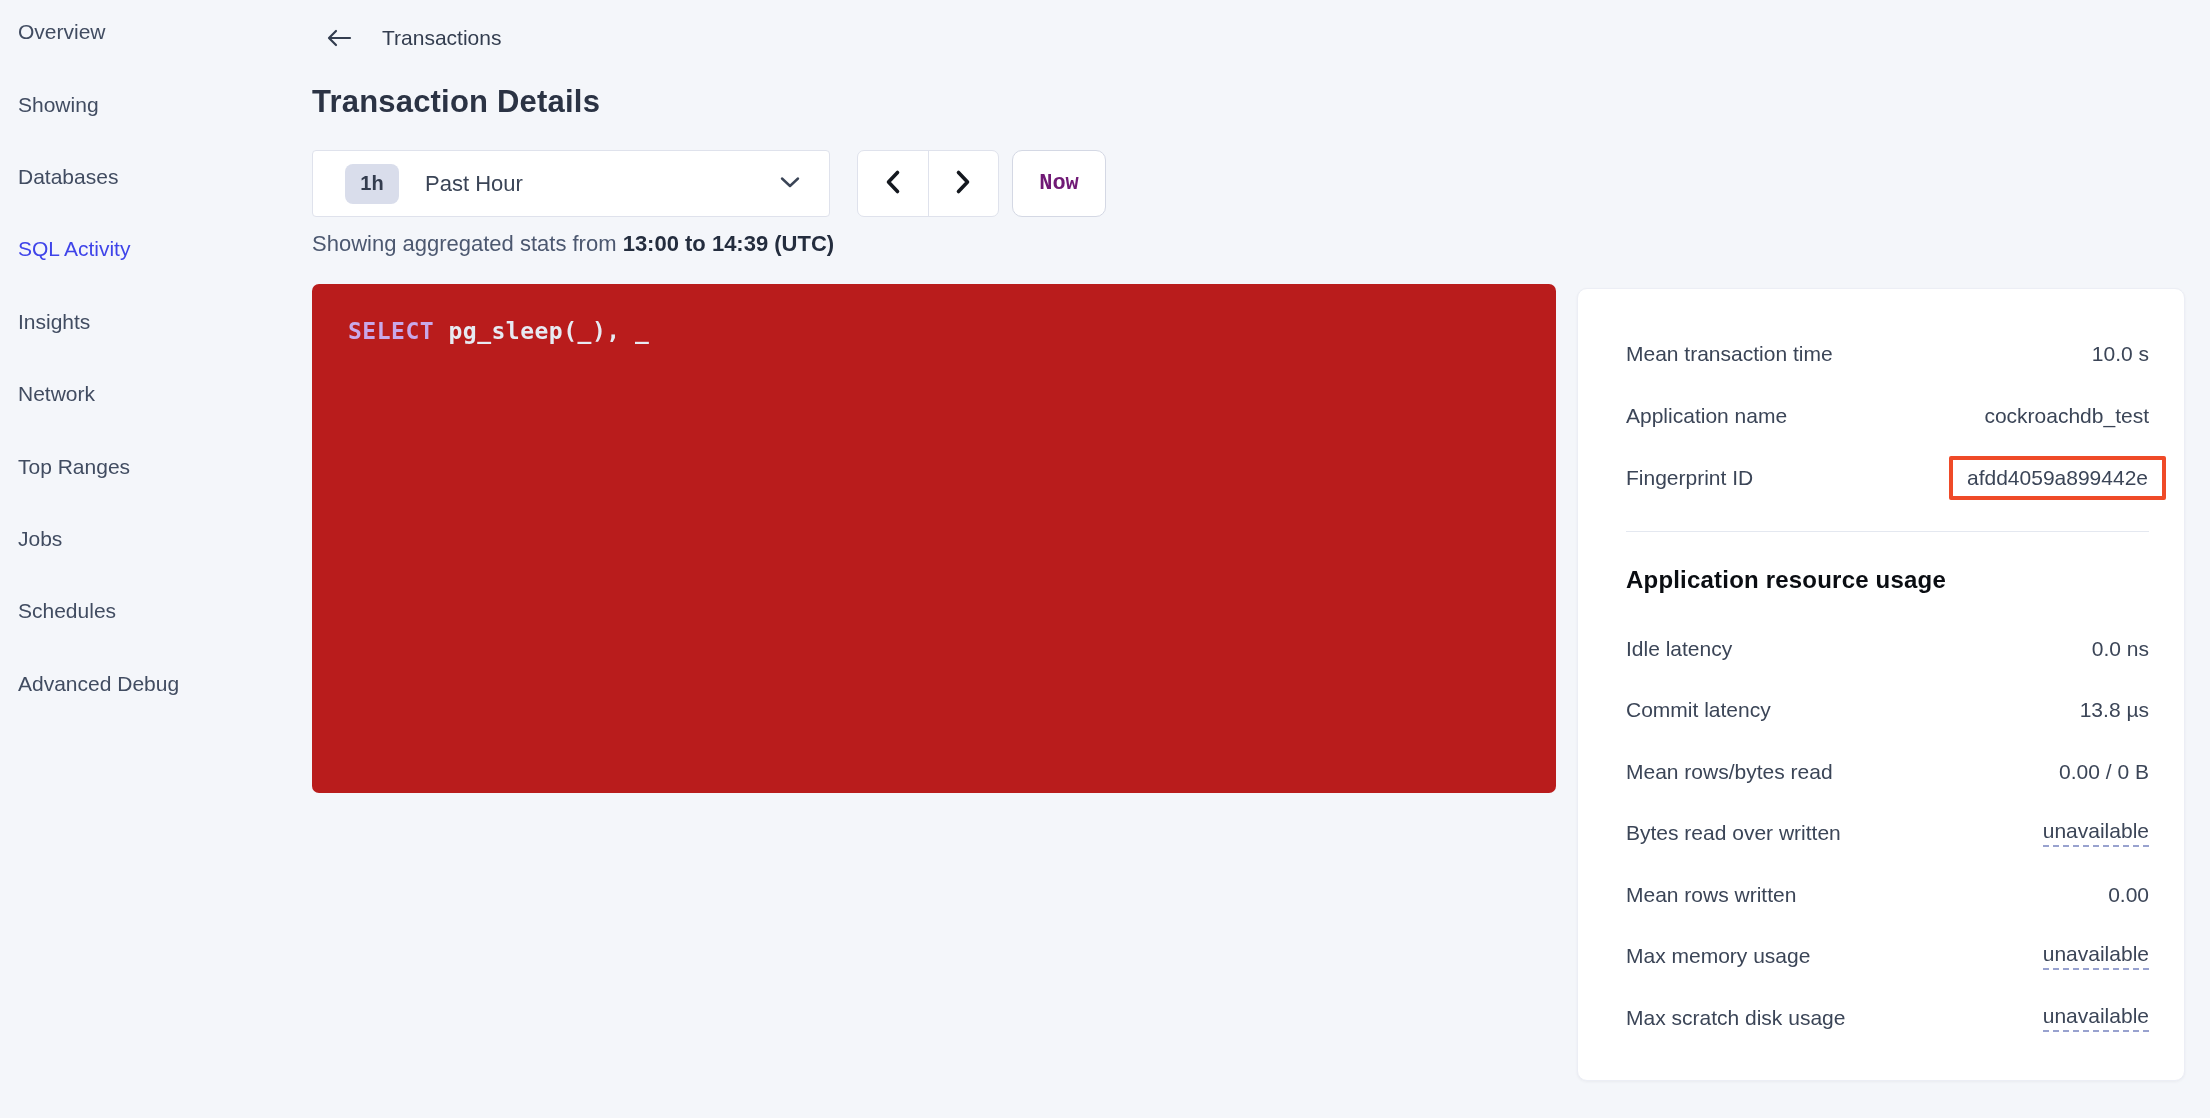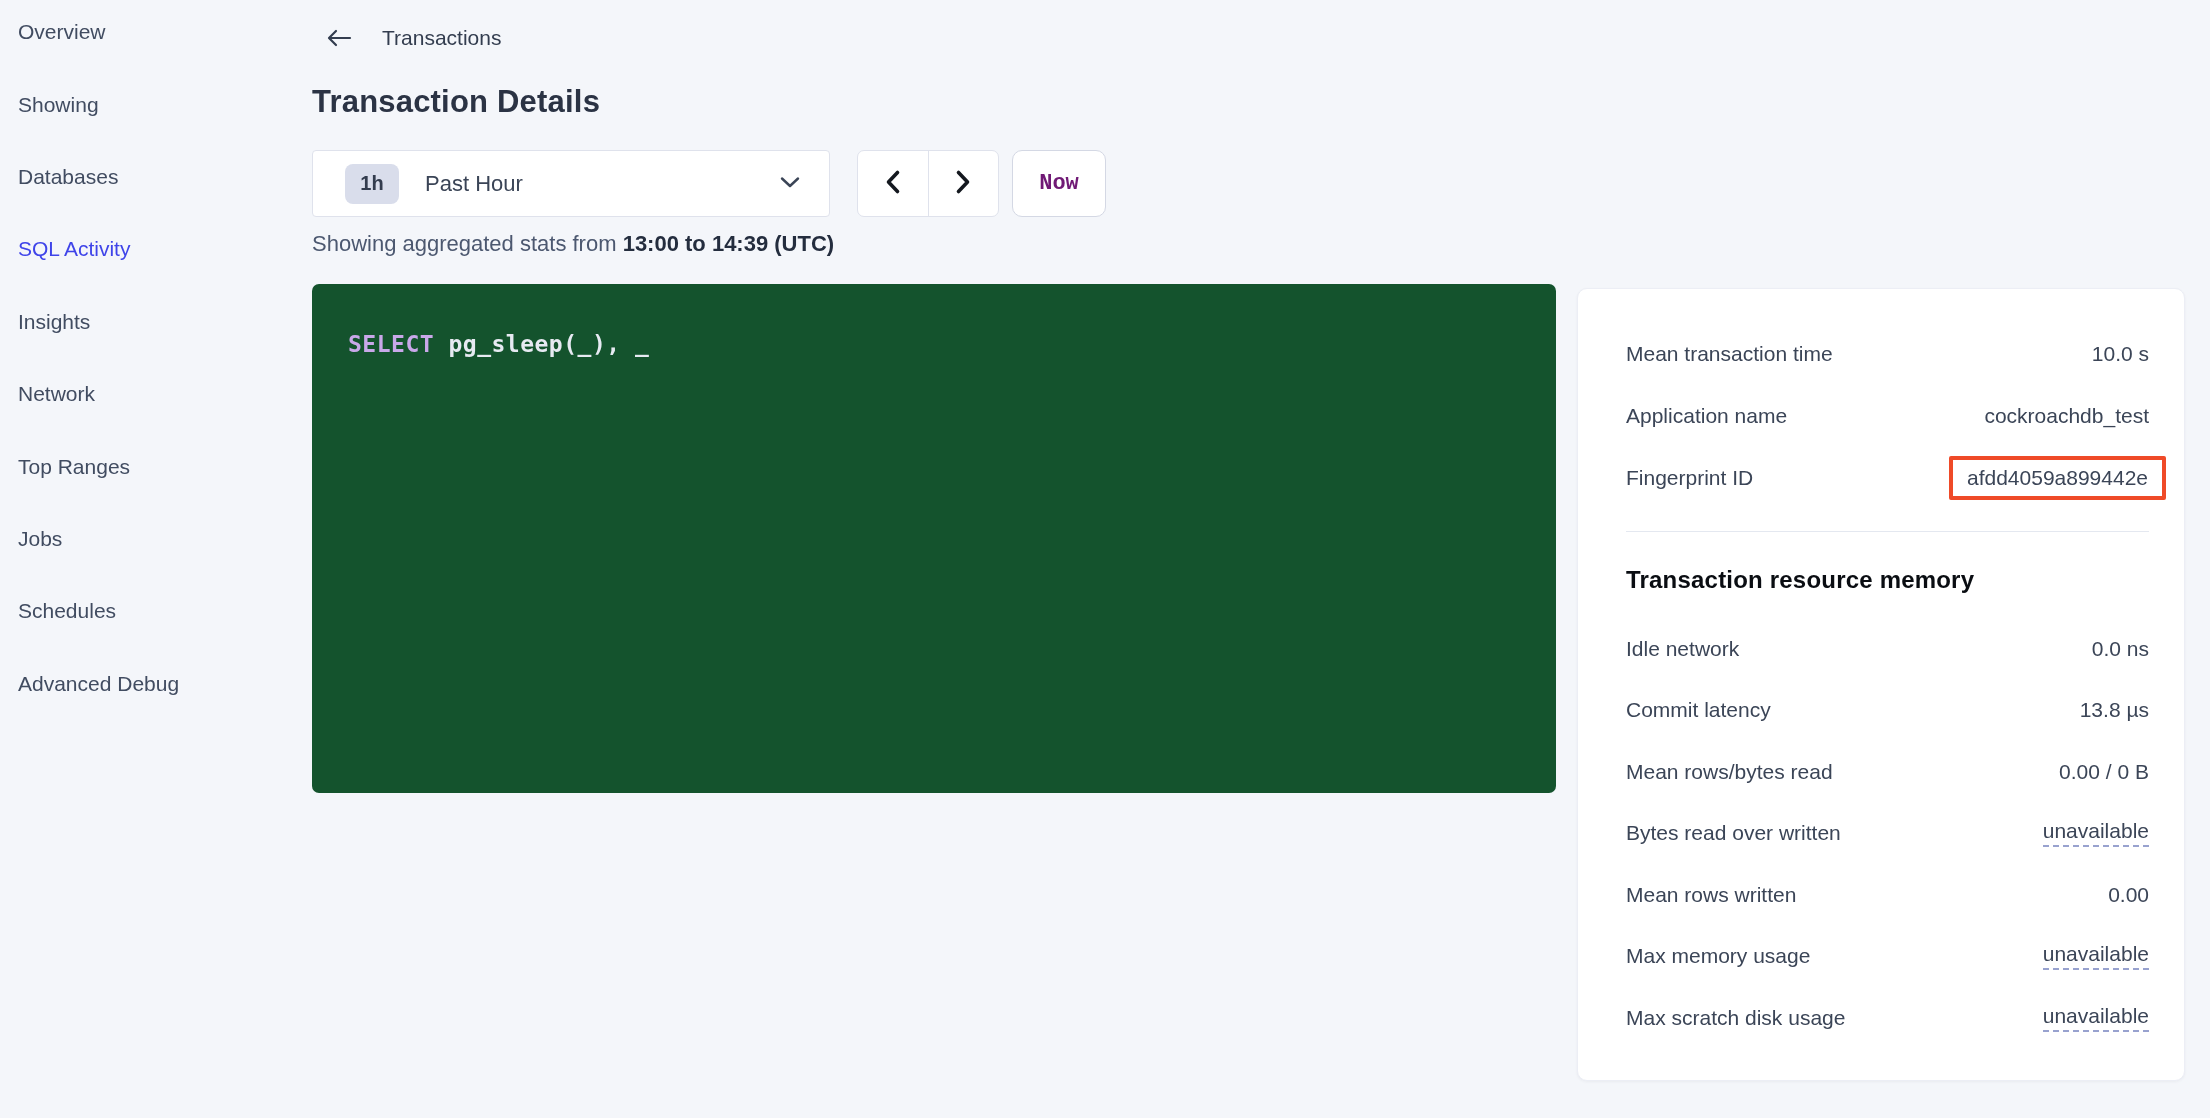--- a/index.html
+++ b/index.html
@@ -88,23 +88,23 @@
   .stats-line {
     position: absolute; left: 312px; top: 231px;
     font-size: 22px; color: #4c5870;
   }
   .stats-line b { color: #242d3e; font-weight: 700; }
 
   
   .codeblock {
     position: absolute; left: 312px; top: 284px;
     width: 1244px; height: 509px;
-    background: #14532d;
+    background: #b91c1c;
     border-radius: 7px;
-    padding: 47px 36px;
+    padding: 34px 36px;
     font-family: "DejaVu Sans Mono", "Liberation Mono", monospace;
     font-size: 23px; font-weight: 700;
     color: #e7eaf2;
     white-space: pre;
     letter-spacing: 0.5px;
   }
   .codeblock .kw { color: #c9a8e9; }
 
   
   .card {
@@ -221,25 +221,25 @@
     <div class="kv">
       <span class="k">Fingerprint ID</span>
       <span class="v fp-box">
         <span>afdd4059a899442e</span>
       </span>
     </div>
   </div>
 
   <hr>
 
-  <h2 class="section-title">Transaction resource memory</h2>
+  <h2 class="section-title">Application resource usage</h2>
 
   <div class="res-rows">
     <div class="kv">
-      <span class="k">Idle network</span>
+      <span class="k">Idle latency</span>
       <span class="v">0.0 ns</span>
     </div>
     <div class="kv">
       <span class="k">Commit latency</span>
       <span class="v">13.8 µs</span>
     </div>
     <div class="kv">
       <span class="k">Mean rows/bytes read</span>
       <span class="v">0.00 / 0 B</span>
     </div>

